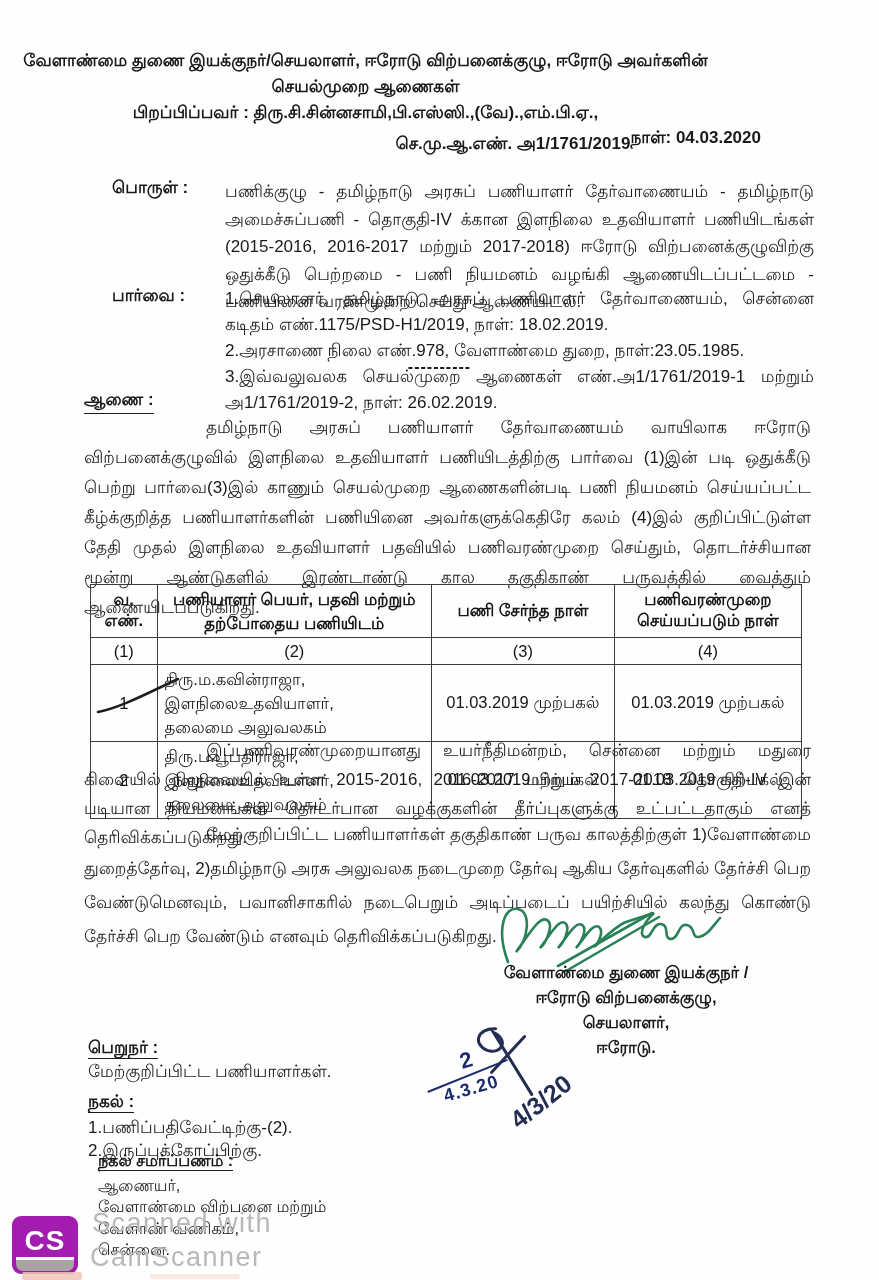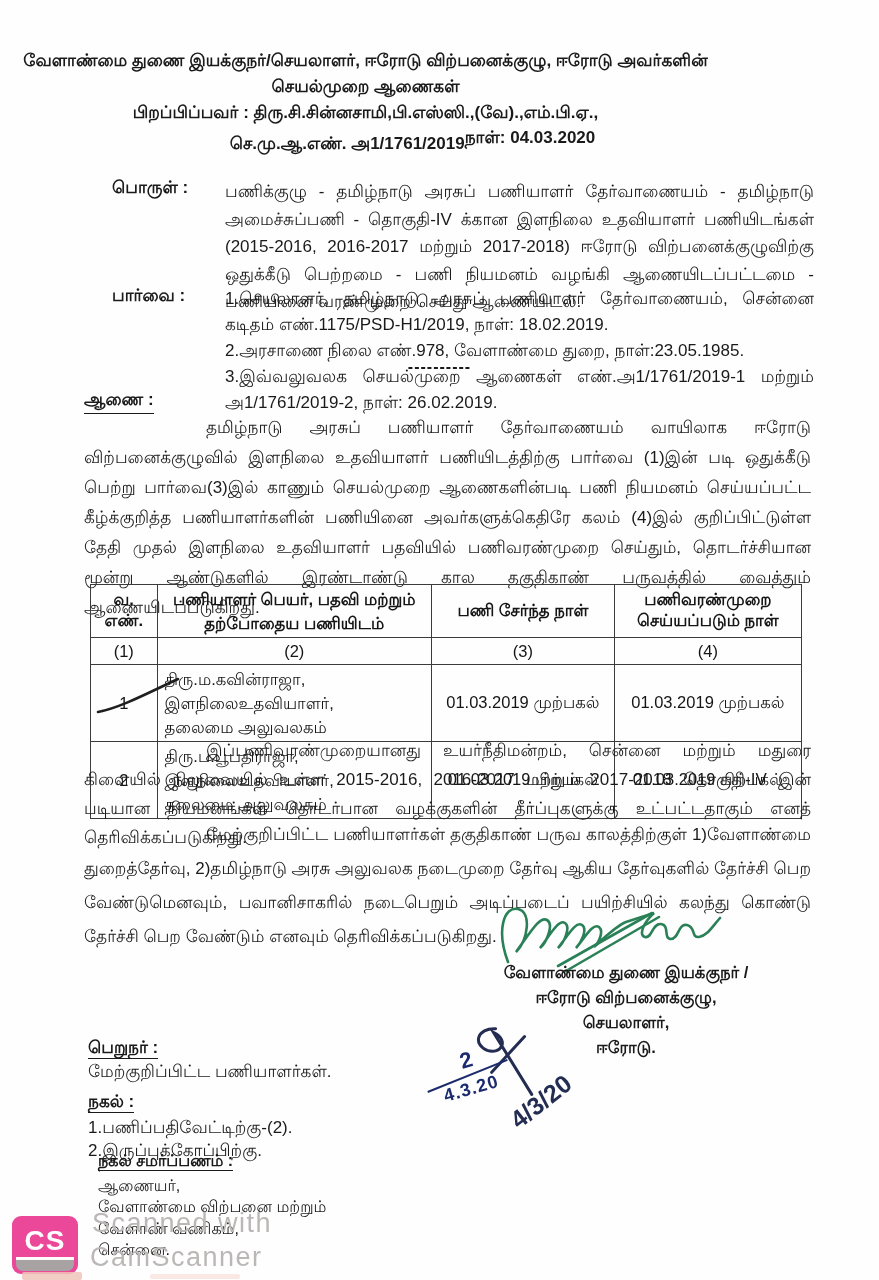--- a/index.html
+++ b/index.html
@@ -7,21 +7,21 @@
     position:relative;width:879px;height:1280px;overflow:hidden;
     background:#fefefe;color:#1a1a1a;
     font-family:"Liberation Sans", sans-serif;
   }
   .abs{position:absolute;}
   .preline{white-space:pre-line;}
   
   .doc-header{top:48px;left:0;width:731px;text-align:center;
     font-size:17px;font-weight:bold;line-height:26px;}
   .ref-row{top:134px;left:64px;width:697px;display:flex;
-    justify-content:center;align-items:flex-start;
+    justify-content:flex-end;align-items:flex-start;
     font-size:17px;font-weight:bold;}
   .ref-date{margin-top:-6px;}
   
   .labelled-row{display:flex;gap:16px;font-size:17px;}
   .row-label{width:97px;flex:0 0 97px;font-weight:bold;}
   .subject-row{top:178px;left:112px;width:702px;}
   .subject-text{text-align:justify;line-height:27.5px;}
   .reference-row{top:286px;left:112px;width:702px;}
   .reference-items{line-height:26px;text-align:justify;}
   .divider-dashes{top:358px;left:0;width:879px;text-align:center;
@@ -57,21 +57,21 @@
   .hw-frac-line{border-top:2.5px solid #1c2a6e;transform:rotate(-6deg);margin:1px 0 2px;}
   .hw-frac-bottom{font-size:18px;letter-spacing:1px;}
   .hw-initial{top:1008px;left:455px;}
   
   .to-block{top:1036px;left:88px;font-size:17px;line-height:24px;}
   .copy-block{top:1090px;left:88px;font-size:17px;line-height:23px;}
   .submission-block{top:1150px;left:98px;font-size:16px;line-height:21.5px;}
   .u-label{font-weight:bold;border-bottom:1.5px solid #1a1a1a;padding-bottom:1px;}
   .blk-label{font-weight:bold;margin-bottom:3px;}
   
-  .cs-logo{top:1216px;left:12px;width:66px;height:58px;background:#ec4899;
+  .cs-logo{top:1216px;left:12px;width:66px;height:58px;background:#a21caf;
     border-radius:9px;display:flex;align-items:center;justify-content:center;}
   .cs-logo-inner{color:#ffffff;font-weight:bold;font-size:28px;letter-spacing:1px;
     margin-top:-8px;}
   .cs-logo-lip{position:absolute;bottom:3px;left:4px;right:4px;height:11px;
     background:#a9a2a2;border-radius:0 0 7px 7px;border-top:3px solid #fdfdfd;}
   .wm-text{color:#bcb7b7;font-size:27px;letter-spacing:1.5px;}
   .wm-line1{top:1208px;left:92px;}
   .wm-line2{top:1242px;left:90px;}
   .pink-strip{top:1272px;left:22px;width:60px;height:8px;background:#f0c4ba;
     border-radius:2px;opacity:.85;}

